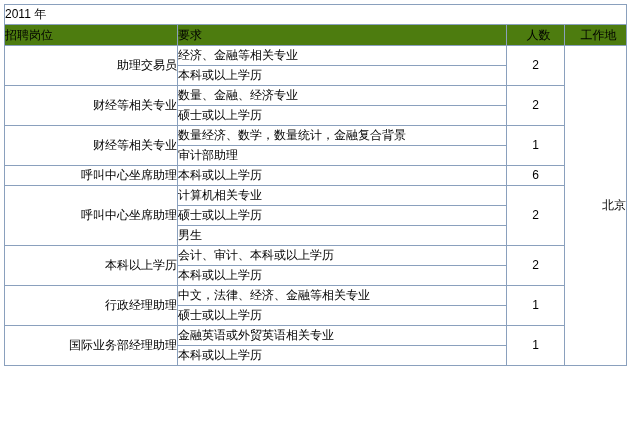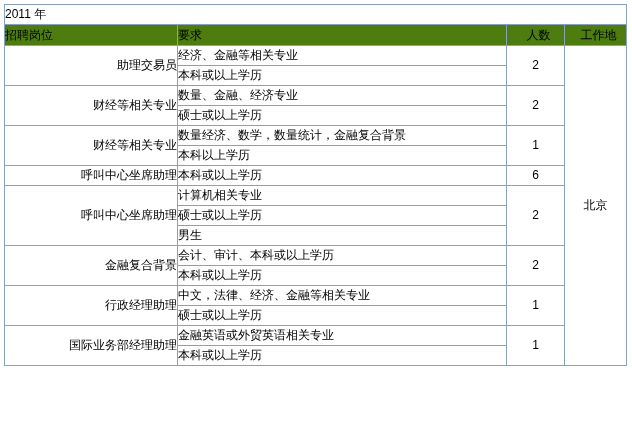--- a/index.html
+++ b/index.html
@@ -65,21 +65,21 @@
     display: block;
     padding: 2px 0 2px 0;
   }
   .req-line + .req-line {
     border-top: 1px solid #8aa0bd;
   }
   .num {
     text-align: center;
   }
   .loc {
-    text-align: center;
+    text-align: right;
     vertical-align: middle;
   }
   
   col.c-job  { width: 173px; }
   col.c-req  { width: 329px; }
   col.c-num  { width: 58px; }
   col.c-loc  { width: 62px; }
 </style>
 </head>
 <body>
@@ -117,42 +117,42 @@
           <td class="req">
             <span class="req-line">数量、金融、经济专业</span>
             <span class="req-line">硕士或以上学历</span>
           </td>
           <td class="num">2</td>
         </tr>
         <tr>
           <td class="job">财经等相关专业</td>
           <td class="req">
             <span class="req-line">数量经济、数学，数量统计，金融复合背景</span>
-            <span class="req-line">本科以上学历</span>
+            <span class="req-line">审计部助理</span>
           </td>
           <td class="num">1</td>
         </tr>
         <tr>
           <td class="job">呼叫中心坐席助理</td>
           <td class="req">
             <span class="req-line">本科或以上学历</span>
           </td>
           <td class="num">6</td>
         </tr>
         <tr>
           <td class="job">呼叫中心坐席助理</td>
           <td class="req">
             <span class="req-line">计算机相关专业</span>
             <span class="req-line">硕士或以上学历</span>
             <span class="req-line">男生</span>
           </td>
           <td class="num">2</td>
         </tr>
         <tr>
-          <td class="job">金融复合背景</td>
+          <td class="job">本科以上学历</td>
           <td class="req">
             <span class="req-line">会计、审计、本科或以上学历</span>
             <span class="req-line">本科或以上学历</span>
           </td>
           <td class="num">2</td>
         </tr>
         <tr>
           <td class="job">行政经理助理</td>
           <td class="req">
             <span class="req-line">中文，法律、经济、金融等相关专业</span>

